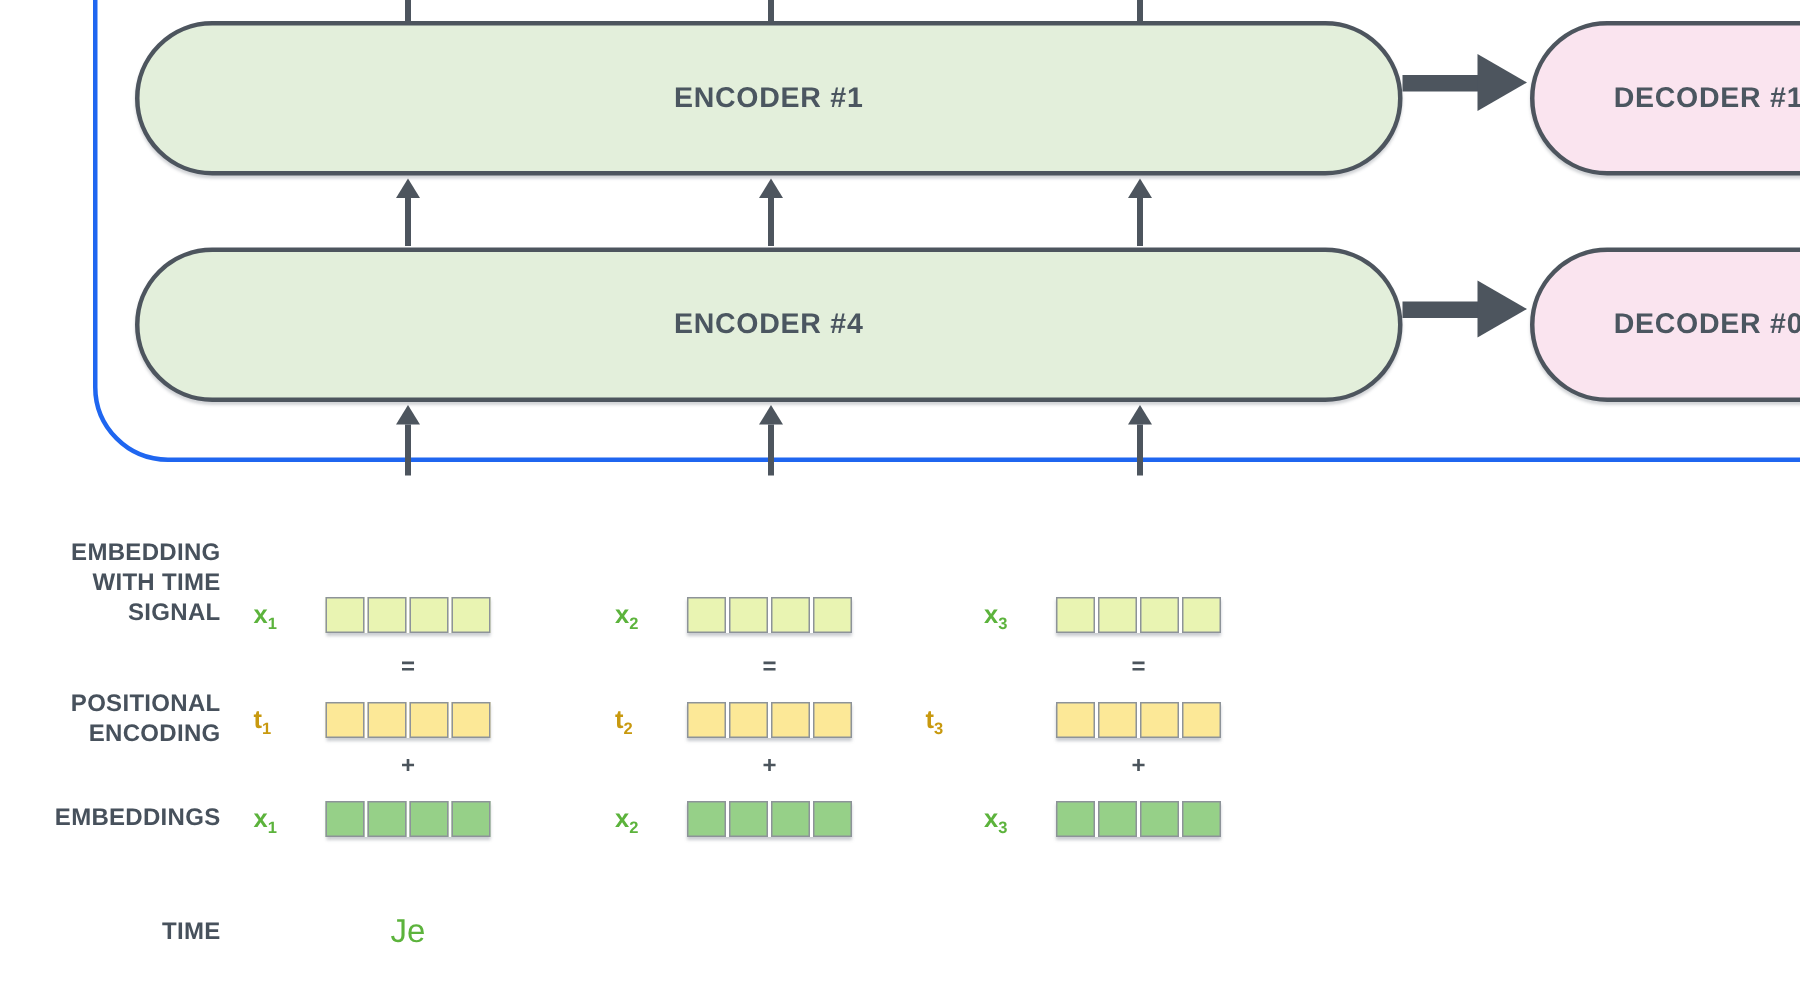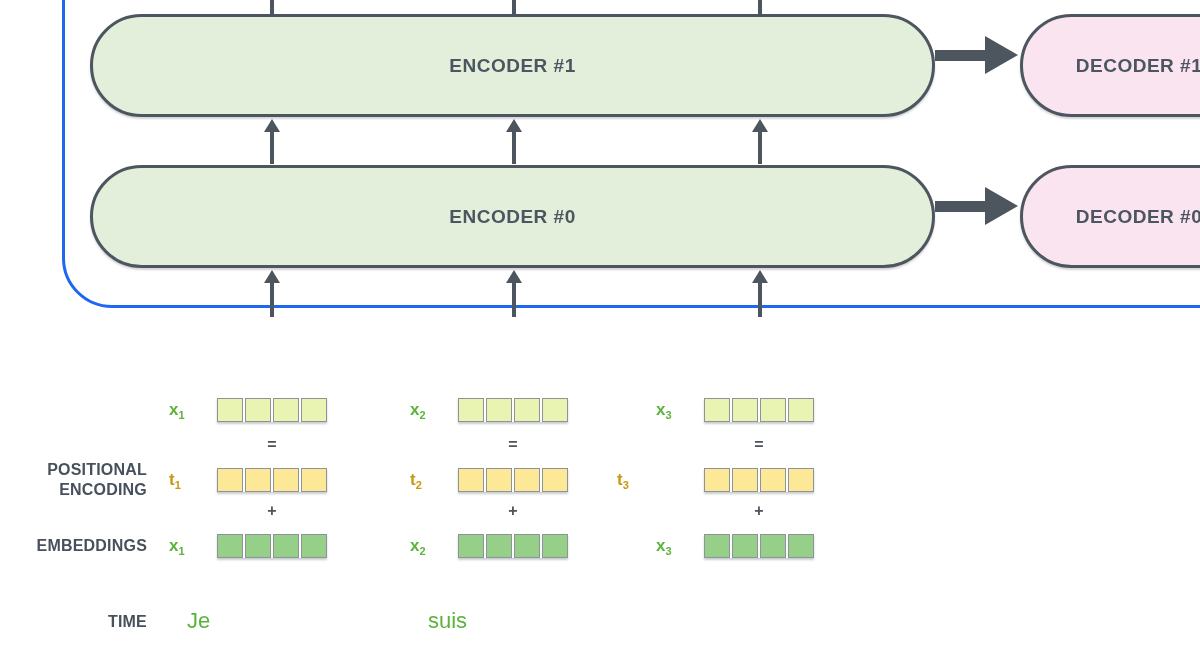--- a/index.html
+++ b/index.html
@@ -62,40 +62,40 @@
     line-height:24px;z-index:2;
   }
   .vec-label sub{font-size:11px;}
   .green{color:var(--x-label-green,#5cb33c);}
   .amber{color:var(--t-label-amber,#c8990f);}
   .op{
     position:absolute;width:110px;text-align:center;font-size:16px;font-weight:700;
     color:#4b545c;z-index:2;line-height:16px;
   }
   .word{
-    position:absolute;width:170px;font-size:22px;font-weight:400;
+    position:absolute;width:170px;text-align:center;font-size:22px;font-weight:400;
     color:var(--word-green,#5cb33c);z-index:2;
   }
 </style>
 </head>
 <body>
 
 <div class="canvas">
 
   <div class="blue-frame"></div>
 
   <div class="stub" style="left:270.25px"></div>
   <div class="stub" style="left:512.25px"></div>
   <div class="stub" style="left:758.25px"></div>
 
   <div class="block encoder enc1">
     <span class="blabel">ENCODER #1</span>
   </div>
   <div class="block encoder enc0">
-    <span class="blabel">ENCODER #0</span>
+    <span class="blabel">ENCODER #4</span>
   </div>
   <div class="block decoder dec1">
     <span class="blabel">DECODER #1</span>
   </div>
   <div class="block decoder dec0">
     <span class="blabel">DECODER #0</span>
   </div>
 
   <div class="v-arrow mid" style="left:264px;top:119px">
       <div class="head"></div>
@@ -125,20 +125,25 @@
 
   <div class="h-arrow" style="left:935px;top:36px">
       <div class="shaft"></div>
       <div class="head"></div>
     </div>
   <div class="h-arrow" style="left:935px;top:187px">
       <div class="shaft"></div>
       <div class="head"></div>
     </div>
 
+  <div class="side-label" style="top:359px">
+    <div>EMBEDDING</div>
+    <div>WITH TIME</div>
+    <div>SIGNAL</div>
+  </div>
   <div class="side-label" style="top:460px">
     <div>POSITIONAL</div>
     <div>ENCODING</div>
   </div>
   <div class="side-label" style="top:536px">EMBEDDINGS</div>
   <div class="side-label" style="top:612px">TIME</div>
 
   <div class="vec-label green" style="left:169px;top:398px"><span>x</span><sub>1</sub></div>
   <div class="vec row-a" style="left:217px;top:398px">
       <div class="cell"></div>
@@ -180,21 +185,20 @@
       <div class="cell"></div>
     </div>
   <div class="op" style="left:458px;top:503px">+</div>
   <div class="vec-label green" style="left:410px;top:534px"><span>x</span><sub>2</sub></div>
   <div class="vec row-c" style="left:458px;top:534px">
       <div class="cell"></div>
       <div class="cell"></div>
       <div class="cell"></div>
       <div class="cell"></div>
     </div>
-  <div class="word" style="left:428px;top:608px">suis</div>
 
   <div class="vec-label green" style="left:656px;top:398px"><span>x</span><sub>3</sub></div>
   <div class="vec row-a" style="left:704px;top:398px">
       <div class="cell"></div>
       <div class="cell"></div>
       <div class="cell"></div>
       <div class="cell"></div>
     </div>
   <div class="op" style="left:704px;top:437px">=</div>
   <div class="vec-label amber" style="left:617px;top:468px"><span>t</span><sub>3</sub></div>

